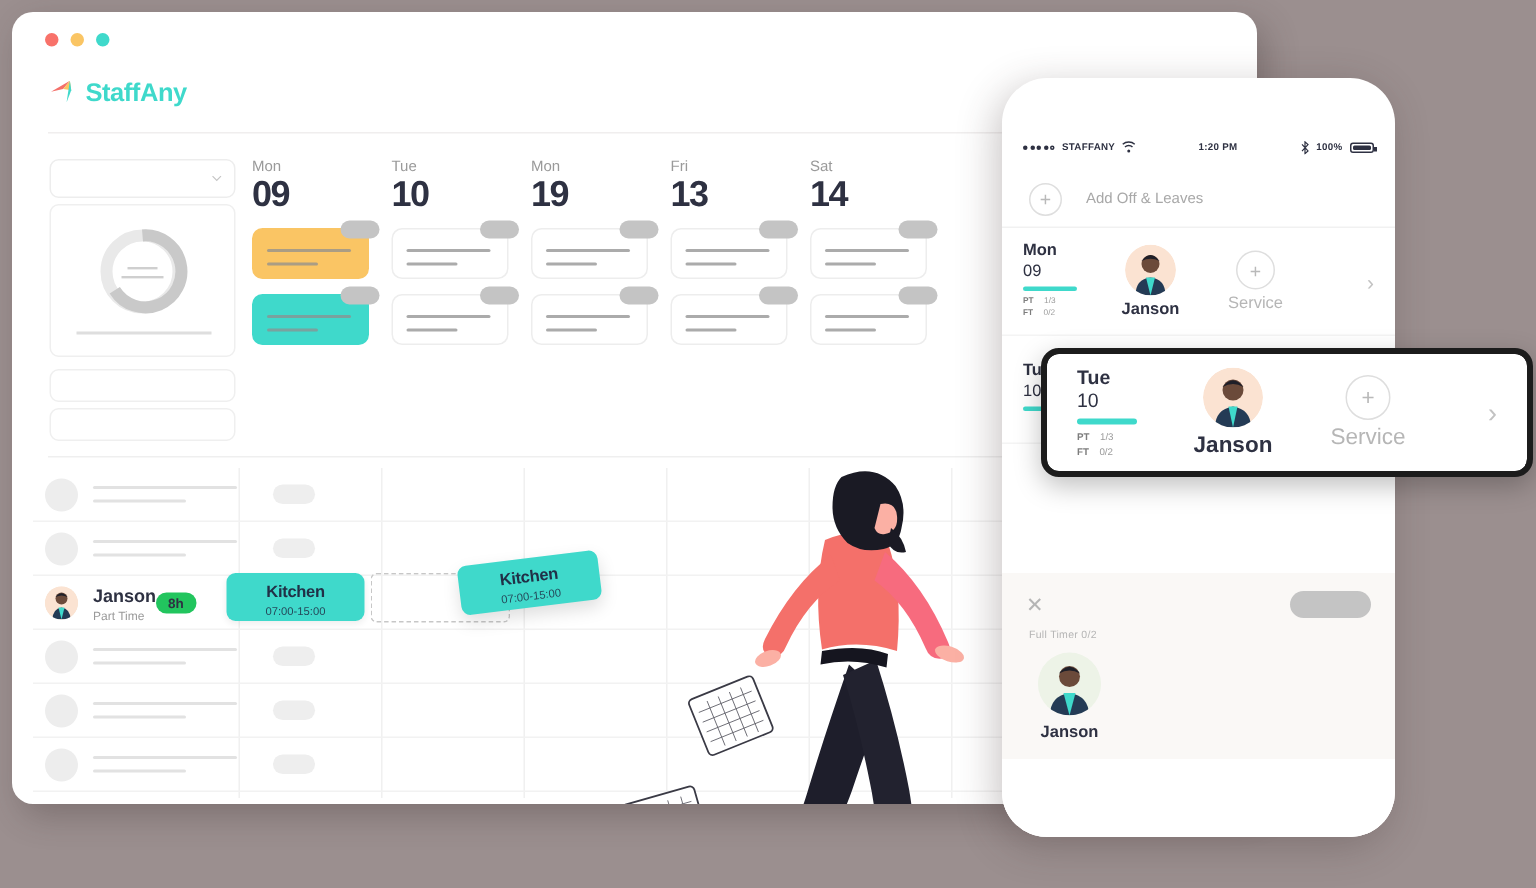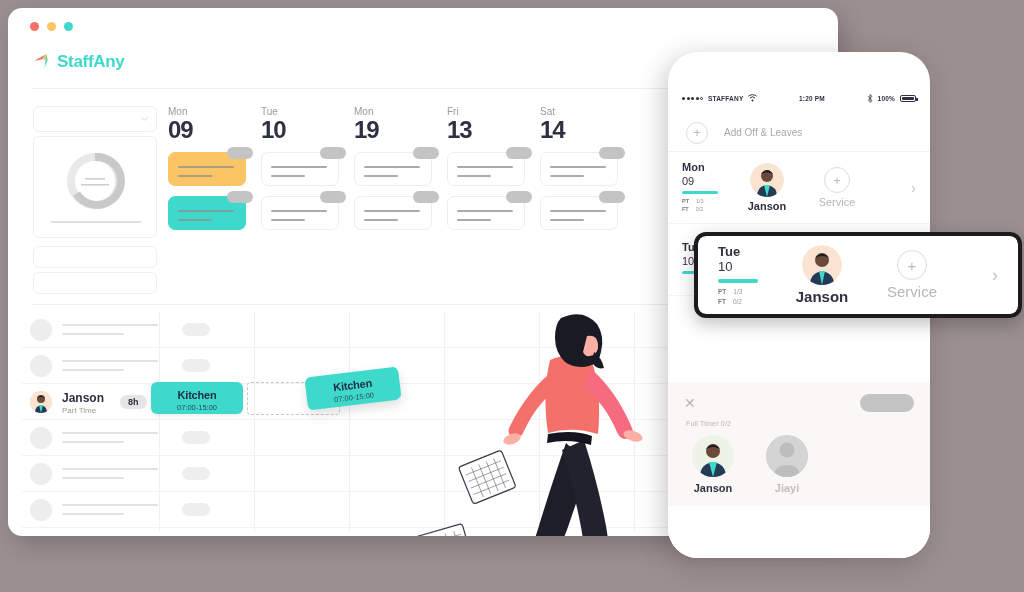--- a/index.html
+++ b/index.html
@@ -82,21 +82,21 @@
   .rowlines { margin-left: 10px; width: 100px; }
   .rl { height: 2px; background: #e2e2e2; border-radius: 1px; }
   .rl.a { width: 96px; margin-bottom: 7px; }
   .rl.b { width: 62px; }
   .rowpill { width: 28px; height: 13px; border-radius: 7px; background: #eeeeee; margin-left: 20px; }
 
   .nm { margin-left: 10px; }
   .nm .n1 { font-size: 12px; font-weight: 700; color: #2e3142; line-height: 1.15; }
   .nm .n2 { font-size: 8px; color: #9a9a9a; }
   .hpill {
-    margin-left: 16px; padding: 2px 8px; border-radius: 9px; background: #e5e5e5;
+    padding: 2px 8px; border-radius: 9px; background: #22c55e;
     font-size: 9px; font-weight: 700; color: #2e3142;
   }
   .vdiv { position: absolute; top: 0; bottom: 0; width: 1px; background: #f0f0f0; }
 
   .kcard {
     position: absolute; border-radius: 6px; background: #3fd9cb;
     color: #213047; text-align: center; padding-top: 7px;
     box-shadow: 0 2px 5px rgba(0,0,0,0.07);
   }
   .kcard .kt { font-size: 11px; font-weight: 700; letter-spacing: -0.2px; }
@@ -528,30 +528,20 @@
             <svg viewBox="0 0 42 42" width="42" height="42">
               <circle cx="21" cy="21" r="21" fill="#edf3e7"></circle>
               <path d="M8 42 q0-13 13-15 q13 2 13 15 z" fill="#243b55"></path>
               <path d="M17 27 l4 15 l4-15 z" fill="#3fd9cb"></path>
               <circle cx="21" cy="16" r="7" fill="#6b4a3a"></circle>
               <path d="M14 14 q7-9 14 0 q-7-4 -14 0z" fill="#1f1f28"></path>
             </svg>
           </div>
           <div class="pp-name active">Janson</div>
         </div>
-        <div class="pp-person">
-          <div class="pp-av">
-            <svg viewBox="0 0 42 42" width="42" height="42">
-              <circle cx="21" cy="21" r="21" fill="#d4d4d4"></circle>
-              <circle cx="21" cy="15" r="7.5" fill="#bdbdbd"></circle>
-              <path d="M8 42 q0-12 13-12 q13 0 13 12z" fill="#bdbdbd"></path>
-            </svg>
-          </div>
-          <div class="pp-name">Jiayi</div>
-        </div>
       </div>
       <div class="pp-div"></div>
       <div class="pp-label" style="padding-top:10px">Part Timer 1/3</div>
       <div class="pp-people cut">
         <div class="pp-person">
           <div class="pp-av half">
             <svg viewBox="0 0 42 30" width="42" height="30">
               <path d="M0 30 A21 21 0 0 1 42 30z" fill="#e4e4e4"></path>
               <circle cx="21" cy="16" r="7" fill="#c9c9c9"></circle>
             </svg>

